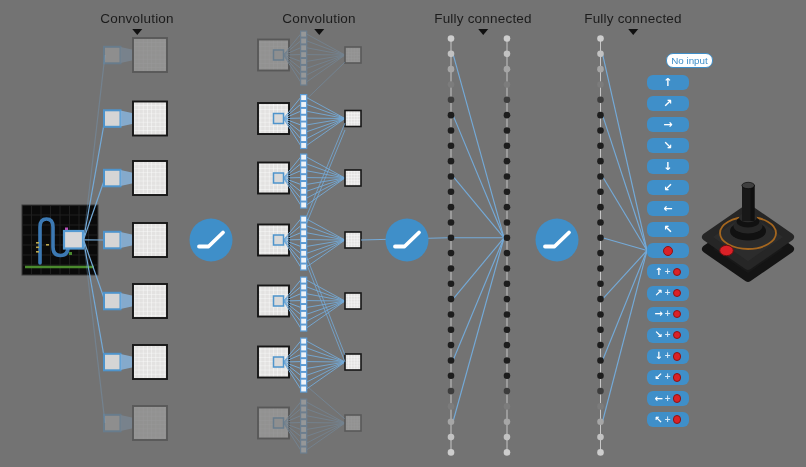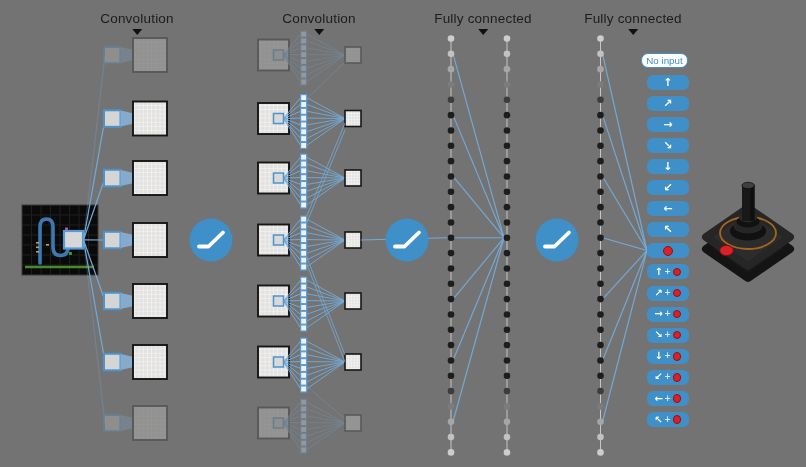--- a/index.html
+++ b/index.html
@@ -14,21 +14,21 @@
     color:#1c1c1c;font-size:13.5px;letter-spacing:.2px;white-space:nowrap;
   }
   .tri{width:0;height:0;border-left:5px solid transparent;border-right:5px solid transparent;
        border-top:6.5px solid #101010;margin-top:3px;}
   .abtn{
     position:absolute;left:647px;width:41.5px;height:15px;border-radius:6px;
     display:flex;align-items:center;justify-content:center;box-sizing:border-box;
   }
   .abtn.solid,.abtn.fire,.abtn.combo{background:var(--accent);}
   .abtn.outline{
-    left:641px;width:47px;height:15px;background:#fff;
+    left:666px;width:47px;height:15px;background:#fff;
     border:1.5px solid var(--accent);color:var(--accent);
     font-size:9.8px;border-radius:7px;
   }
   .glyph{color:#fff;font-family:"DejaVu Sans",sans-serif;font-size:11px;font-weight:bold;line-height:1;}
   .abtn.combo .glyph{font-size:10px;}
   .plus{color:#d9eaf8;font-family:"DejaVu Sans",sans-serif;font-size:8px;font-weight:bold;margin:0 1.5px;line-height:1;}
   .rdot{width:8.5px;height:8.5px;border-radius:50%;background:var(--red);
         border:1px solid #8c1414;box-sizing:border-box;}
   .rdot.big{width:10px;height:10px;}
 </style>

